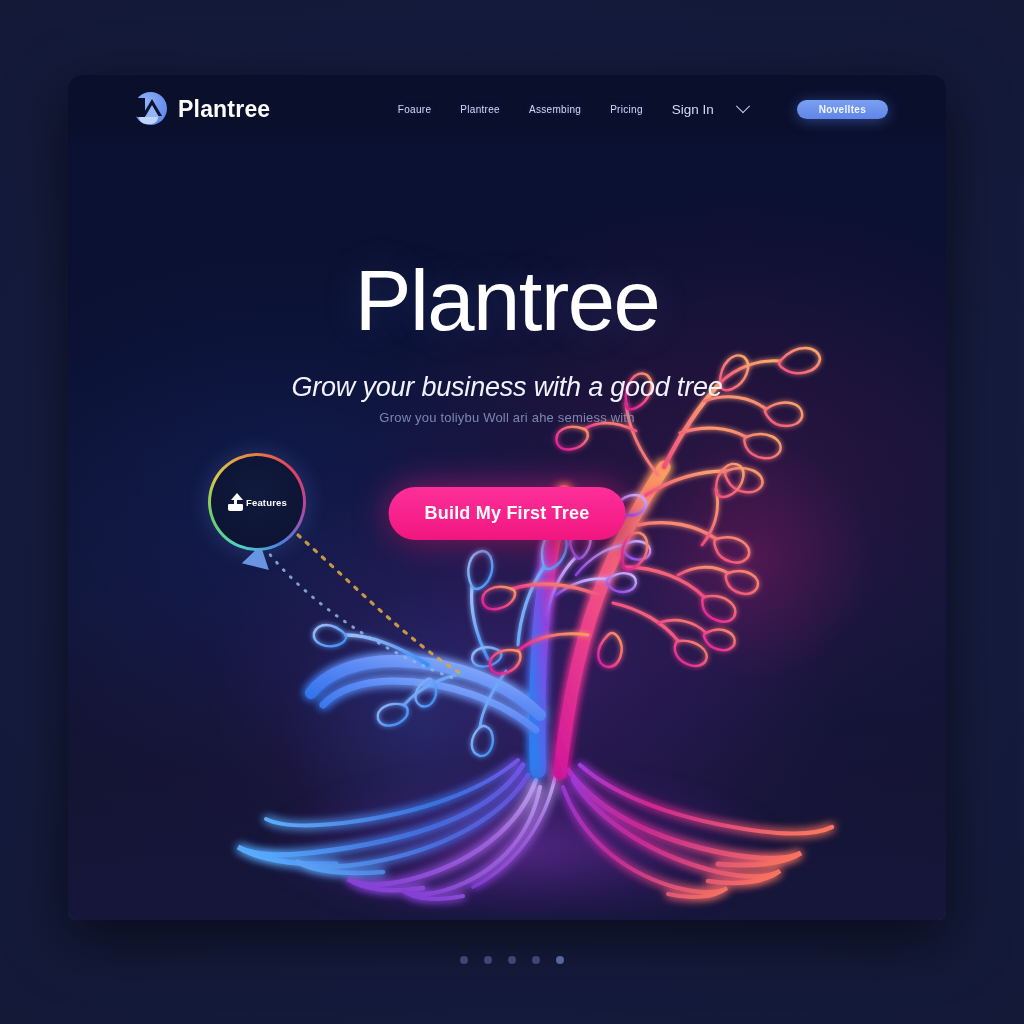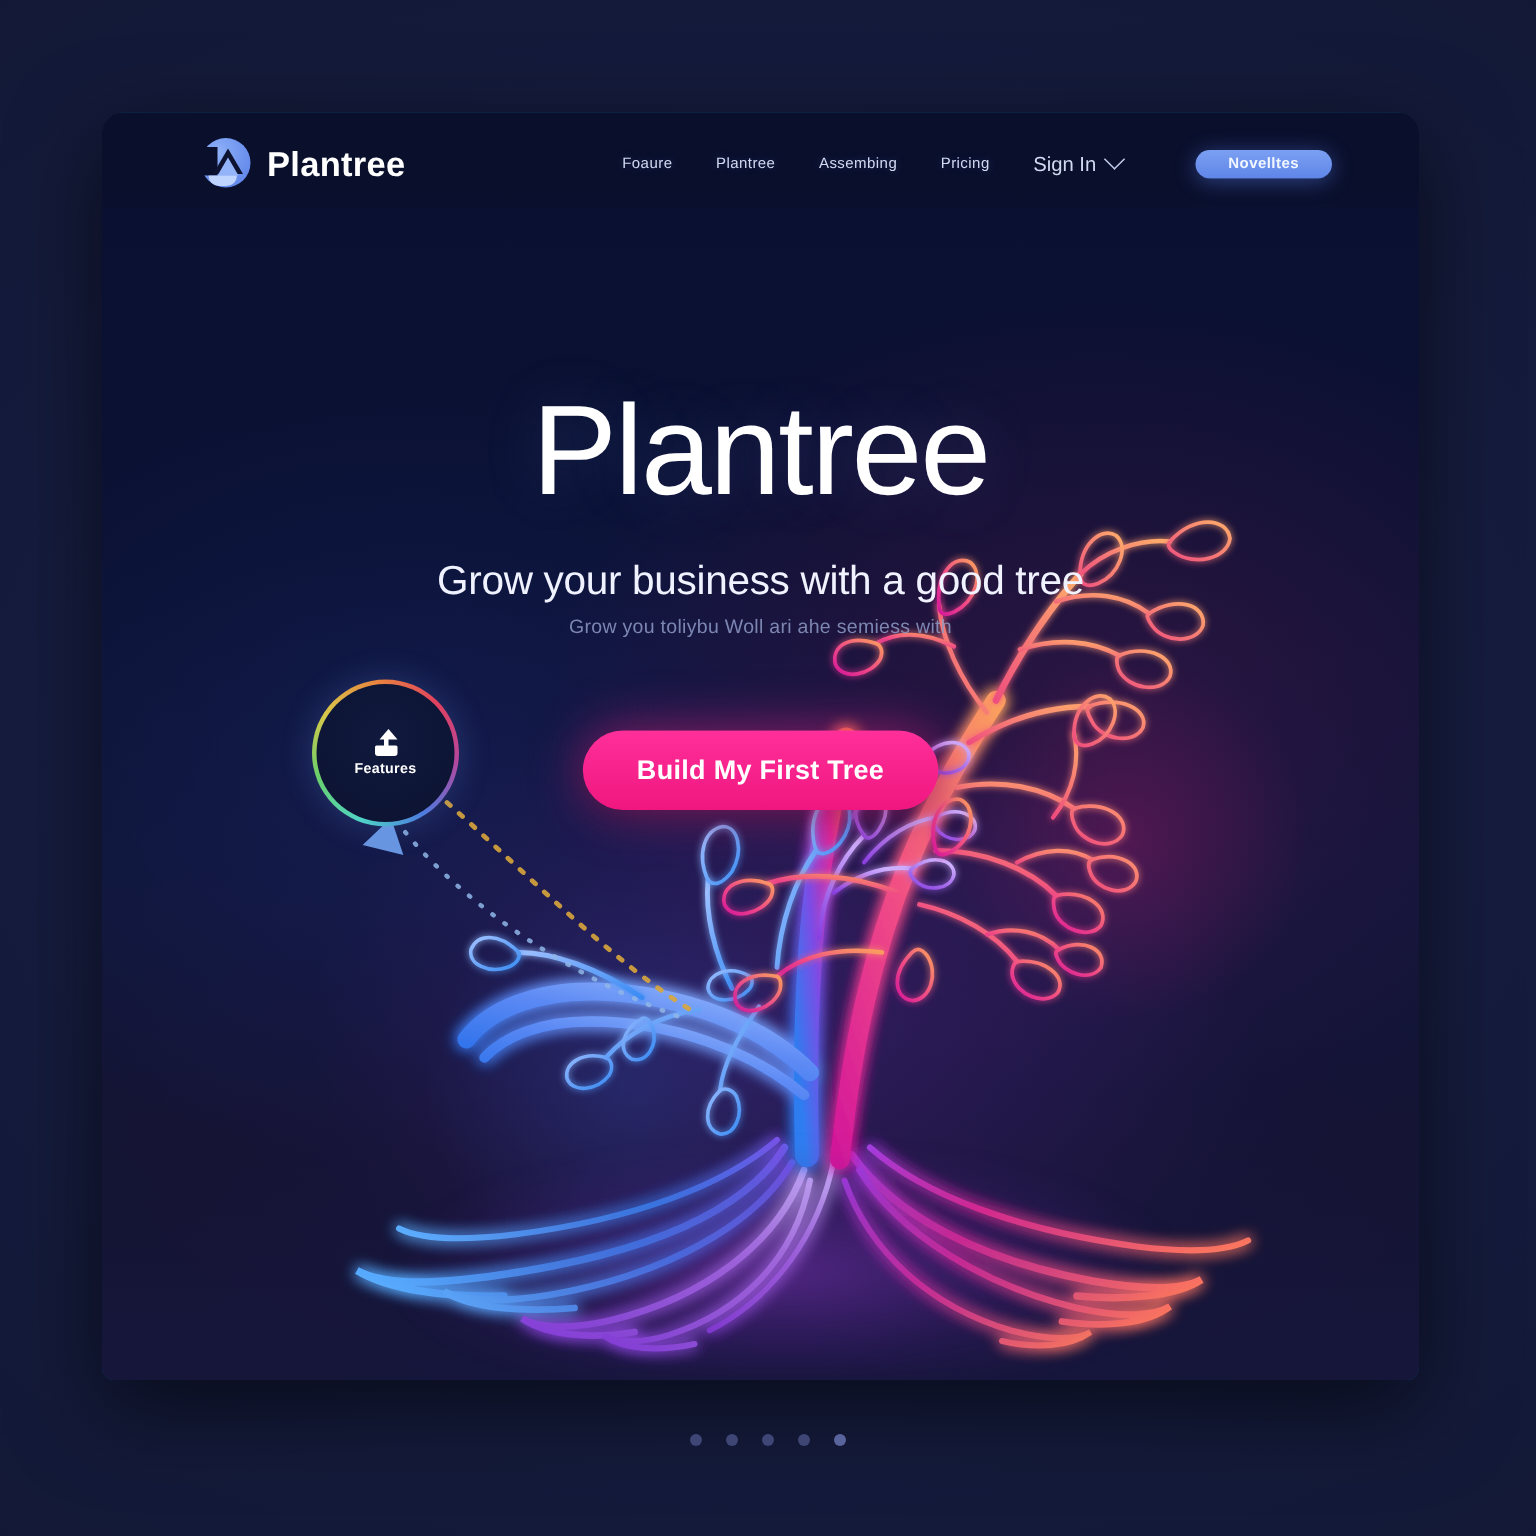--- a/index.html
+++ b/index.html
@@ -64,40 +64,40 @@
   .brand-name{
     color:#ffffff;font-size:23px;font-weight:bold;letter-spacing:.2px;
   }
   .nav-links{
     display:flex;align-items:center;gap:29px;margin-left:auto;margin-right:0;
   }
   .nav-link{
     color:#d2daf2;font-size:10px;letter-spacing:.3px;cursor:pointer;white-space:nowrap;
     text-shadow:0 0 6px rgba(120,150,255,.25);
   }
-  .nav-signin{display:flex;align-items:center;gap:7px;color:#d2daf2;font-size:13.5px;cursor:pointer;}
+  .nav-signin{display:flex;align-items:center;gap:24px;color:#d2daf2;font-size:13.5px;cursor:pointer;}
   .chev{display:inline-block;width:9px;height:9px;border-right:1.6px solid #c3cdec;border-bottom:1.6px solid #c3cdec;transform:rotate(45deg) translate(-2px,-2px);}
   .nav-cta{
     margin-left:20px;margin-right:58px;
     background:linear-gradient(180deg,#7ba0f2 0%,#5f85e8 100%);
     color:#f2f6ff;font-size:10px;font-weight:bold;letter-spacing:.3px;
     padding:4px 22px;border-radius:20px;border:none;cursor:pointer;white-space:nowrap;
     box-shadow:0 2px 14px rgba(90,130,240,.45);
   }
   
   .hero{position:absolute;left:0;top:0;width:100%;height:100%;z-index:14;pointer-events:none;}
   .hero > *{pointer-events:auto;}
   .hero-title{
     position:absolute;top:183px;width:100%;text-align:center;
     color:#ffffff;font-size:85px;font-weight:normal;letter-spacing:-1.5px;line-height:1;
     text-shadow:0 0 40px rgba(130,160,255,.18);
   }
   .hero-sub{
     position:absolute;top:297px;width:100%;text-align:center;
-    color:#f0f3ff;font-size:27px;font-weight:normal;letter-spacing:-.2px;
+    color:#f0f3ff;font-size:27px;font-weight:normal;letter-spacing:-.2px;font-style:italic;
   }
   .hero-tag{
     position:absolute;top:335px;width:100%;text-align:center;
     color:#8e9ac6;font-size:13px;letter-spacing:.2px;opacity:.85;
   }
   .hero-cta{
     position:absolute;left:50%;top:412px;transform:translateX(-50%);
     background:linear-gradient(180deg,#ff2f9a 0%,#f0167f 100%);
     color:#ffffff;font-size:18px;font-weight:bold;letter-spacing:.2px;
     padding:16px 36px;border-radius:28px;border:none;cursor:pointer;white-space:nowrap;
@@ -106,21 +106,21 @@
   
   .badge{
     position:absolute;left:140px;top:378px;width:92px;height:92px;border-radius:50%;
     padding:3px;cursor:pointer;
     background:conic-gradient(from 200deg,#4fd3c6,#6ad06a,#d8c84a,#e8833f,#e0415f,#b3479e,#4d7ce0,#4fd3c6);
     box-shadow:0 0 22px rgba(120,160,255,.22);
   }
   .badge-inner{
     width:100%;height:100%;border-radius:50%;
     background:radial-gradient(circle at 50% 40%,#101a3e 0%,#0c1230 100%);
-    display:flex;flex-direction:column;align-items:center;justify-content:center;gap:2px;
+    display:flex;align-items:center;justify-content:center;gap:2px;
   }
   .badge-icon{width:17px;height:19px;position:relative;}
   .badge-icon .arrow{
     position:absolute;left:5px;top:0;width:0;height:0;
     border-left:6px solid transparent;border-right:6px solid transparent;border-bottom:7px solid #ffffff;
     transform:translateX(-1px);
   }
   .badge-icon .stem{position:absolute;left:7px;top:6px;width:3px;height:6px;background:#ffffff;}
   .badge-icon .tray{position:absolute;left:1px;top:11px;width:15px;height:7px;background:#ffffff;border-radius:1px 1px 2px 2px;}
   .badge-label{color:#ffffff;font-size:9.5px;font-weight:bold;letter-spacing:.2px;}

